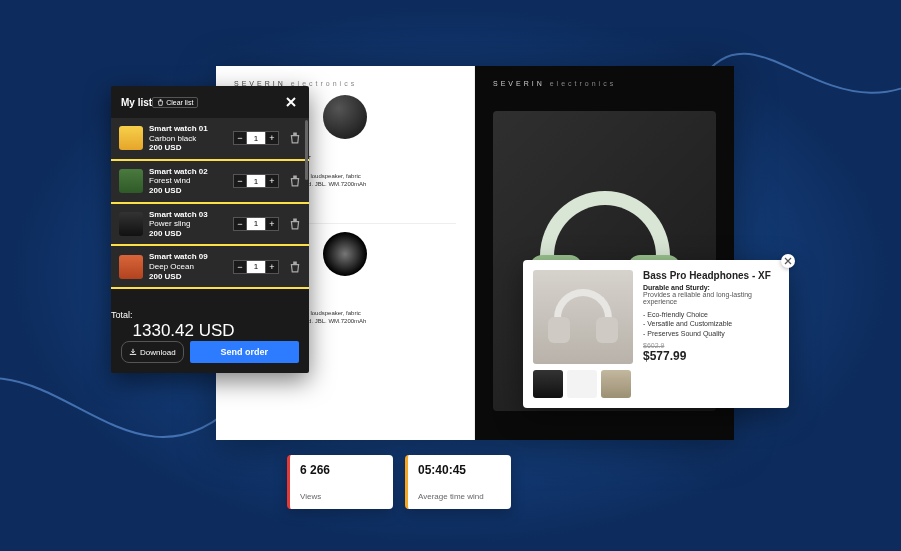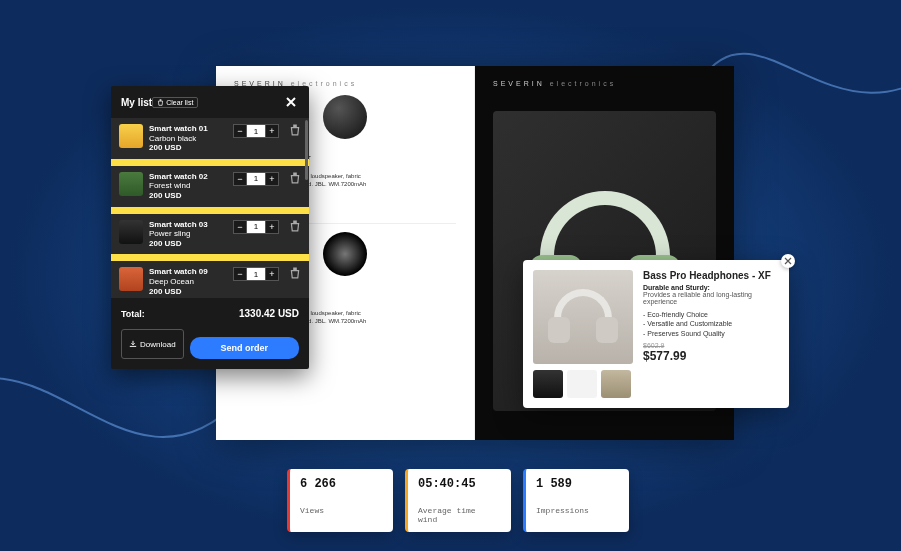--- a/index.html
+++ b/index.html
@@ -47,37 +47,37 @@
   .hotspot-line { position:absolute; left:146px; top:214px; width:46px; height:0; border-top:1px solid #fff; transform:rotate(28deg); transform-origin:left; }
 
   
   .mylist { position:absolute; left:111px; top:86px; width:198px; background:#1a1a1a; color:#fff; font-size:9px; border-radius:2px; box-shadow:0 8px 24px rgba(0,0,0,.5); }
   .mylist-head { display:flex; align-items:center; padding:8px 10px; }
   .mylist-head .title { font-weight:700; font-size:10px; }
   .clearbtn { font-size:7px; border:1px solid #555; border-radius:2px; padding:1px 4px; display:inline-flex; align-items:center; gap:2px; background:#1a1a1a; color:#fff; }
   .closex { margin-left:auto; width:16px; height:16px; display:flex; align-items:center; justify-content:center; cursor:pointer; }
   .list-body { background:#2a2a2a; max-height:180px; overflow:hidden; position:relative; }
   .scrollbar { position:absolute; right:1px; top:2px; width:3px; height:60px; background:#666; border-radius:2px; }
-  .item { display:flex; align-items:flex-start; padding:6px 8px; gap:6px; border-bottom:7px solid #fde047; }
+  .item { display:flex; align-items:center; padding:6px 8px; gap:6px; border-bottom:2px solid #fde047; }
   .thumb { width:24px; height:24px; border-radius:3px; }
   .t1{background:linear-gradient(#f7d04a,#e6a52a);} .t2{background:linear-gradient(#4a7a3e,#2f5a28);}
   .t3{background:linear-gradient(#333,#111);} .t4{background:linear-gradient(#d9653a,#b2431f);}
   .item-info { flex:1; line-height:1.2; }
   .item-info .n { font-weight:600; font-size:8px; }
   .item-info .c { font-size:8px; }
   .item-info .p { font-weight:700; font-size:8px; }
   .qty { display:flex; align-items:center; gap:0; }
   .qbtn { width:14px; height:14px; background:#1a1a1a; color:#fff; border:1px solid #555; font-size:9px; display:flex; align-items:center; justify-content:center; }
   .qval { width:18px; height:14px; background:#fff; color:#000; font-size:8px; display:flex; align-items:center; justify-content:center; border-top:1px solid #555; border-bottom:1px solid #555;}
   .trash { width:12px; height:12px; margin-left:4px; color:#aaa; }
-  .total-row { display:flex; justify-content:space-between; align-items:center; padding:10px; font-weight:700; }
-  .total-row .amt { font-size:10px; }
+  .total-row { display:flex; justify-content:flex-start; align-items:center; font-weight:400; }
+  .total-row .amt { font-size:17px;margin-top:32px; }
   .actions { display:flex; gap:6px; padding:0 10px 10px; }
-  .dlbtn { flex:0 0 auto; border:1px solid #555; background:#1a1a1a; color:#fff; font-size:8px; padding:5px 7px; display:inline-flex; align-items:center; gap:3px; border-radius:3px; }
-  .sendbtn { flex:1; background:#2d7bff; color:#fff; font-size:9px; font-weight:600; border:none; padding:6px; border-radius:10px;margin-top:8px; }
+  .dlbtn { flex:0 0 auto; border:1px solid #555; background:#1a1a1a; color:#fff; font-size:8px; padding:5px 7px; display:inline-flex; align-items:center; gap:3px; border-radius:8px; }
+  .sendbtn { flex:1; background:#2d7bff; color:#fff; font-size:9px; font-weight:600; border:none; padding:6px; border-radius:2px; }
 
   
   .popover { position:absolute; left:523px; top:260px; width:266px; background:#fff; border-radius:4px; box-shadow:0 8px 30px rgba(0,0,0,.4); padding:10px; display:flex; gap:10px; font-size:8px; color:#222; }
   .pop-close { position:absolute; right:-6px; top:-6px; width:14px; height:14px; background:#fff; border-radius:50%; box-shadow:0 1px 4px rgba(0,0,0,.3); display:flex; align-items:center; justify-content:center; font-size:9px; color:#333; }
   .pop-left { width:100px; }
   .pop-hero { width:100px; height:94px; background:linear-gradient(#d6d2cc,#b8b2aa); border-radius:3px; display:flex; align-items:center; justify-content:center; }
   .mini-hp { width:70px; height:56px; position:relative; }
   .mini-hp .band { position:absolute; top:0; left:6px; width:58px; height:38px; border:7px solid #e8e6e2; border-bottom:none; border-radius:40px 40px 0 0;}
   .mini-hp .cup { position:absolute; width:22px; height:26px; background:#cfcbc4; border-radius:6px; top:28px; }
   .mini-hp .cup.l{left:0;} .mini-hp .cup.r{right:0;}
@@ -87,21 +87,21 @@
   .pop-right { flex:1; display:flex; flex-direction:column; }
   .pop-title { font-weight:700; font-size:10px; margin-bottom:3px; }
   .pop-sub { font-weight:700; font-size:7px; }
   .pop-desc { font-size:7px; color:#555; margin-bottom:5px; }
   .bullets { font-size:7px; color:#333; line-height:1.35; margin-bottom:4px; }
   .oldprice { font-size:7px; color:#999; text-decoration:line-through; }
   .price { font-weight:700; font-size:12px; margin-bottom:4px; }
   .shopbtn { background:#111; color:#fff; font-weight:700; font-size:10px; text-align:center; padding:7px; border-radius:3px; }
 
   
-  .stats { position:absolute; left:287px; top:469px; display:flex; gap:12px;font-family:Liberation Mono, monospace; }
+  .stats { position:absolute; left:287px; top:455px; display:flex; gap:12px; }
   .card { background:#fff; border-radius:4px; padding:8px 12px 8px 10px; width:106px; box-shadow:0 4px 14px rgba(0,0,0,.25); border-left:3px solid; }
   .card .num { font-weight:700; font-size:12px; color:#111; }
   .card .lbl { font-size:8px; color:#666; margin-top:15px; }
   .card.red { border-color:#e53935; } .card.amber{border-color:#f5a623;} .card.blue{border-color:#2d7bff;}
 
   svg { display:block; }
 </style>
 </head>
 <body>
 
@@ -315,17 +315,13 @@
 
 <div class="stats">
   <div class="card red">
     <div class="num">6 266</div>
     <div class="lbl">Views</div>
   </div>
   <div class="card amber">
     <div class="num">05:40:45</div>
     <div class="lbl">Average time wind</div>
   </div>
-  <div class="card blue">
-    <div class="num">1 589</div>
-    <div class="lbl">Impressions</div>
-  </div>
 </div>
 
 </body></html>

